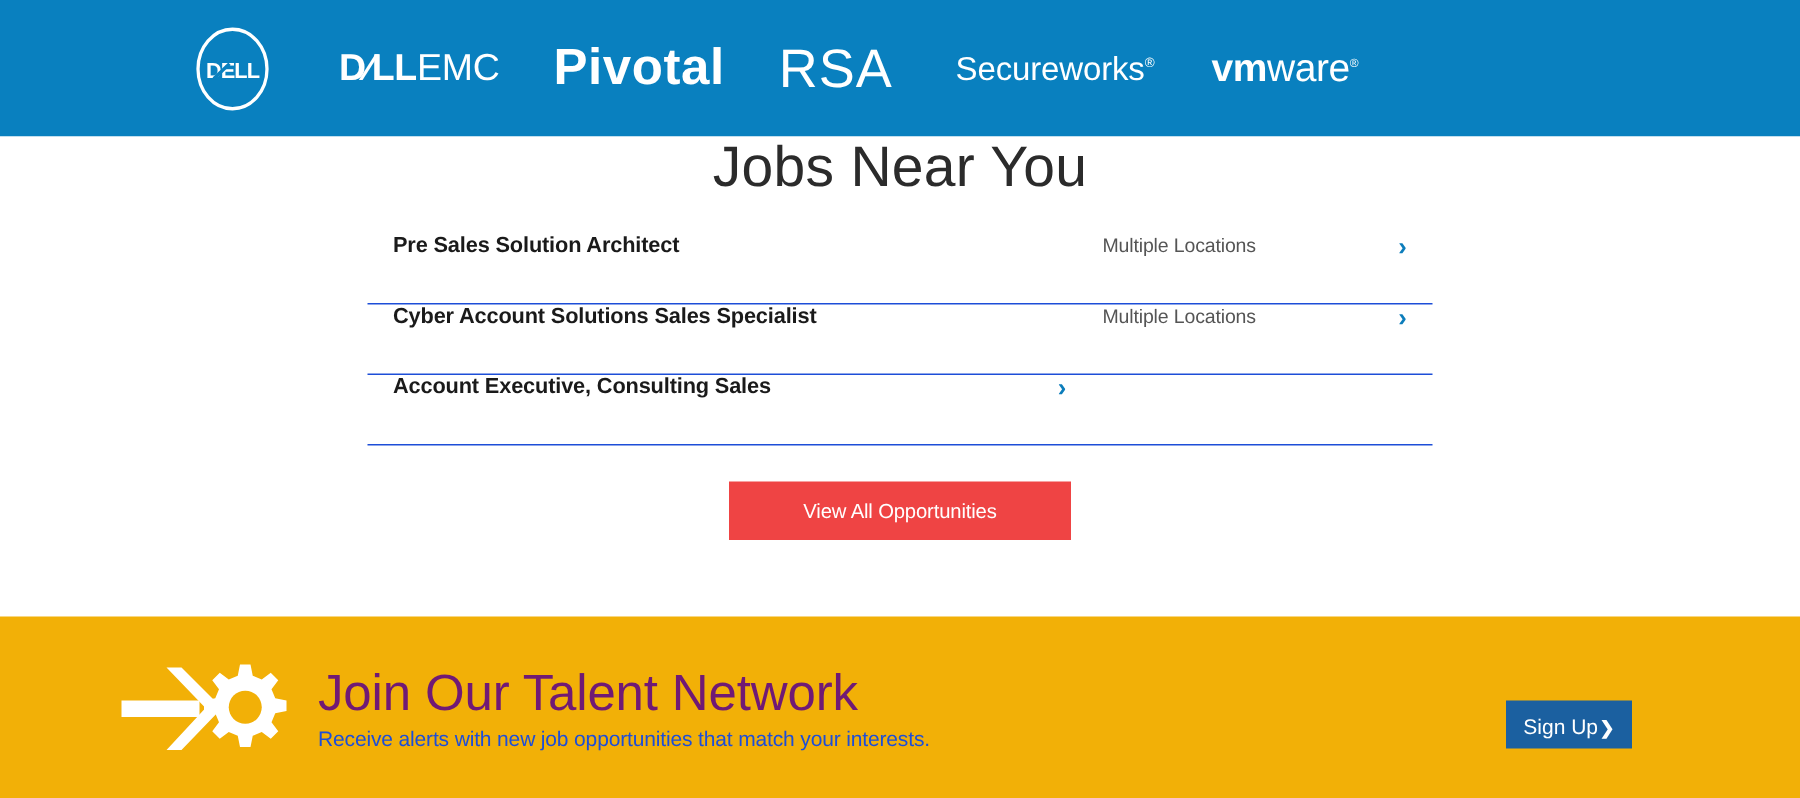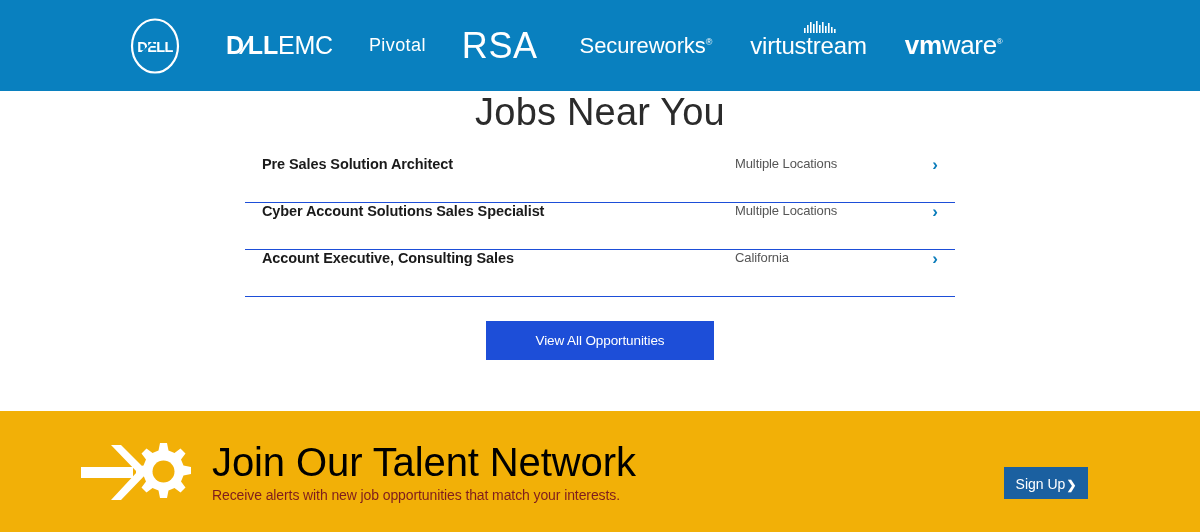--- a/index.html
+++ b/index.html
@@ -41,22 +41,22 @@
 
   .dellemc-text {
     font-size: 25px;
     letter-spacing: -0.2px;
     white-space: nowrap;
   }
   .dellemc-text .b { font-weight: bold; }
   .dellemc-text .l { font-weight: 300; margin-top: 24px; }
 
   .pivotal-text {
-    font-size: 18px;
-    font-weight: 400;
+    font-size: 34px;
+    font-weight: 700;
     letter-spacing: 0.4px;
   }
   .rsa-text {
     font-size: 36px;
     font-weight: 300;
     letter-spacing: 0.6px;
   }
   .secureworks-text {
     font-size: 22px;
     font-weight: 300;
@@ -137,21 +137,21 @@
     font-size: 17px;
     font-weight: bold;
     line-height: 1;
   }
   .view-all-wrap {
     text-align: center;
     margin-top: 24px;
   }
   .view-all-btn {
     display: inline-block;
-    background: #1d4ed8;
+    background: #ef4444;
     color: #ffffff;
     border: none;
     font-family: "Liberation Sans", sans-serif;
     font-size: 13.5px;
     padding: 0;
     width: 228px;
     height: 39px;
     line-height: 39px;
     cursor: pointer;
     letter-spacing: -0.1px;
@@ -169,29 +169,29 @@
     position: relative;
   }
   .talent-icon {
     width: 120px;
     height: 80px;
     flex: 0 0 120px;
     margin-right: 14px;
   }
   .talent-text { flex: 1 1 auto; }
   .talent-heading {
-    font-size: 40px;
-    font-weight: 300;
-    color: #000000;
+    font-size: 34px;
+    font-weight: 300;
+    color: #701a75;
     margin: 0 0 2px 0;
     letter-spacing: -0.1px;
   }
   .talent-sub {
     font-size: 14px;
-    color: #7f1d1d;
+    color: #1d4ed8;
     margin: 0;
     letter-spacing: -0.1px;
   }
   .signup-btn {
     flex: 0 0 auto;
     background: #1b60a0;
     color: #ffffff;
     border: none;
     font-family: "Liberation Sans", sans-serif;
     font-size: 14px;
@@ -233,40 +233,20 @@
   </div>
 
   <div class="brand-logo logo-rsa">
     <span class="rsa-text">RSA</span>
   </div>
 
   <div class="brand-logo logo-secureworks">
     <span class="secureworks-text"><span>Secureworks</span><sup>®</sup></span>
   </div>
 
-  <div class="brand-logo logo-virtustream">
-    <span class="virtustream-wrap">
-      <svg class="virtustream-crown" viewBox="0 0 34 12">
-        <g fill="#ffffff">
-          <rect x="0" y="7" width="1.6" height="5"></rect>
-          <rect x="3" y="4" width="1.6" height="8"></rect>
-          <rect x="6" y="1" width="1.6" height="11"></rect>
-          <rect x="9" y="3" width="1.6" height="9"></rect>
-          <rect x="12" y="0" width="1.6" height="12"></rect>
-          <rect x="15" y="4" width="1.6" height="8"></rect>
-          <rect x="18" y="1" width="1.6" height="11"></rect>
-          <rect x="21" y="5" width="1.6" height="7"></rect>
-          <rect x="24" y="2" width="1.6" height="10"></rect>
-          <rect x="27" y="6" width="1.6" height="6"></rect>
-          <rect x="30" y="8" width="1.6" height="4"></rect>
-        </g>
-      </svg>
-      <span class="virtustream-text">virtustream</span>
-    </span>
-  </div>
 
   <div class="brand-logo logo-vmware">
     <span class="vmware-text"><span class="vm">vm</span><span class="ware">ware</span><sup>®</sup></span>
   </div>
 
 </div>
 
 <div class="jobs-section">
 
   <h1 class="jobs-title">Jobs Near You</h1>
@@ -280,21 +260,20 @@
     </div>
 
     <div class="job-row">
       <div class="job-title">Cyber Account Solutions Sales Specialist</div>
       <div class="job-location">Multiple Locations</div>
       <div class="job-chevron">›</div>
     </div>
 
     <div class="job-row">
       <div class="job-title">Account Executive, Consulting Sales</div>
-      <div class="job-location">California</div>
       <div class="job-chevron">›</div>
     </div>
 
   </div>
 
   <div class="view-all-wrap">
     <button class="view-all-btn">View All Opportunities</button>
   </div>
 
 </div>

